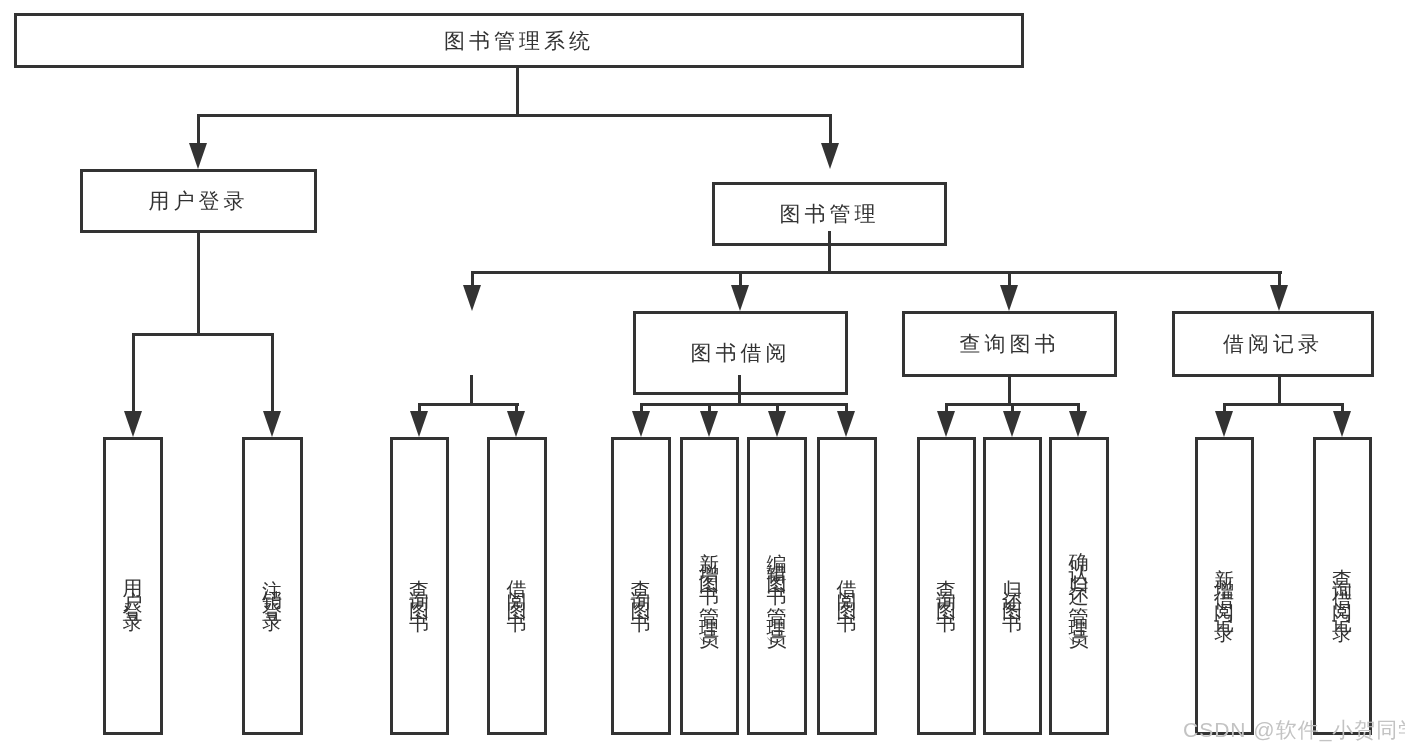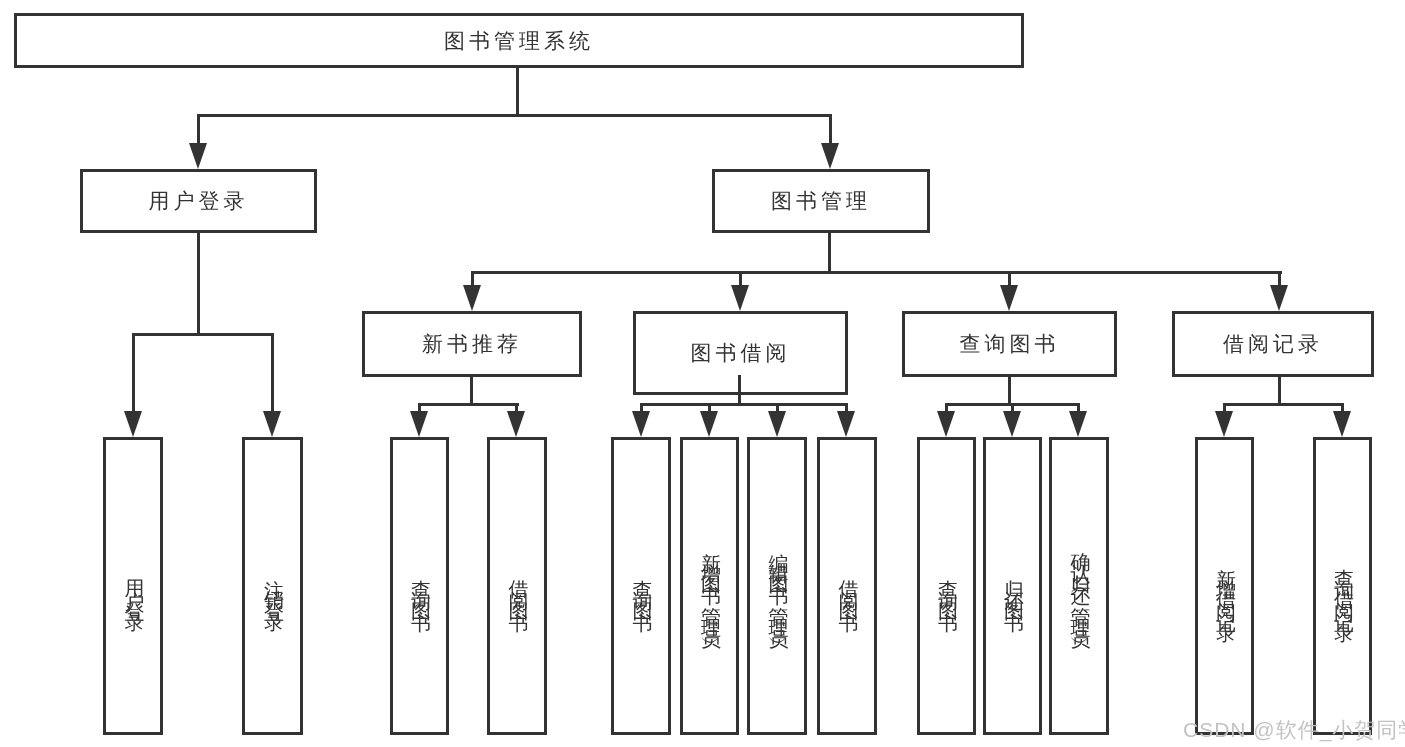--- a/index.html
+++ b/index.html
@@ -14,21 +14,20 @@
   .node {
     position: absolute;
     box-sizing: border-box;
     border: 3px solid #333333;
     background: #ffffff;
     color: #333333;
     display: flex;
     align-items: center;
     justify-content: center;
     text-align: center;
-    font-family: Liberation Mono, monospace;
   }
   .h-node { font-size: 21px; letter-spacing: 4px; white-space: nowrap; }
   .v-node {
     writing-mode: vertical-rl;
     text-orientation: mixed;
     font-size: 20px;
     letter-spacing: 11px;
     line-height: 1;
   }
   .line { position: absolute; background: #333333; }
@@ -58,41 +57,40 @@
   <div class="node h-node" style="left:14px; top:13px; width:1010px; height:55px;">图书管理系统</div>
 
   <div class="line" style="left:516px; top:66px; width:3px; height:50px;"></div>
   <div class="line" style="left:197px; top:114px; width:635px; height:3px;"></div>
   <div class="line" style="left:197px; top:114px; width:3px; height:32px;"></div>
   <div class="arr" style="left:189px; top:143px;"></div>
   <div class="line" style="left:829px; top:114px; width:3px; height:32px;"></div>
   <div class="arr" style="left:821px; top:143px;"></div>
 
   <div class="node h-node" style="left:80px; top:169px; width:237px; height:64px;">用户登录</div>
-  <div class="node h-node" style="left:712px; top:169px; width:218px; height:64px;">图书管理</div>
+  <div class="node h-node" style="left:712px; top:182px; width:235px; height:64px;">图书管理</div>
 
   <div class="line" style="left:197px; top:231px; width:3px; height:104px;"></div>
   <div class="line" style="left:132px; top:333px; width:142px; height:3px;"></div>
   <div class="line" style="left:132px; top:333px; width:3px; height:82px;"></div>
   <div class="arr" style="left:124px; top:411px;"></div>
   <div class="line" style="left:271px; top:333px; width:3px; height:82px;"></div>
   <div class="arr" style="left:263px; top:411px;"></div>
 
   <div class="line" style="left:828px; top:231px; width:3px; height:42px;"></div>
   <div class="line" style="left:471px; top:271px; width:811px; height:3px;"></div>
   <div class="line" style="left:471px; top:271px; width:3px; height:18px;"></div>
   <div class="arr" style="left:463px; top:285px;"></div>
   <div class="line" style="left:739px; top:271px; width:3px; height:18px;"></div>
   <div class="arr" style="left:731px; top:285px;"></div>
   <div class="line" style="left:1008px; top:271px; width:3px; height:18px;"></div>
   <div class="arr" style="left:1000px; top:285px;"></div>
   <div class="line" style="left:1278px; top:271px; width:3px; height:18px;"></div>
   <div class="arr" style="left:1270px; top:285px;"></div>
 
-  <div class="node h-node" style="left:362px; top:311px; width:220px; height:66px;">新书推荐</div>
   <div class="node h-node" style="left:633px; top:311px; width:215px; height:84px;">图书借阅</div>
   <div class="node h-node" style="left:902px; top:311px; width:215px; height:66px;">查询图书</div>
   <div class="node h-node" style="left:1172px; top:311px; width:202px; height:66px;">借阅记录</div>
 
   <div class="line" style="left:470px; top:375px; width:3px; height:30px;"></div>
   <div class="line" style="left:418px; top:403px; width:101px; height:3px;"></div>
   <div class="line" style="left:418px; top:403px; width:3px; height:14px;"></div>
   <div class="arr" style="left:410px; top:411px;"></div>
   <div class="line" style="left:515px; top:403px; width:3px; height:14px;"></div>
   <div class="arr" style="left:507px; top:411px;"></div>

